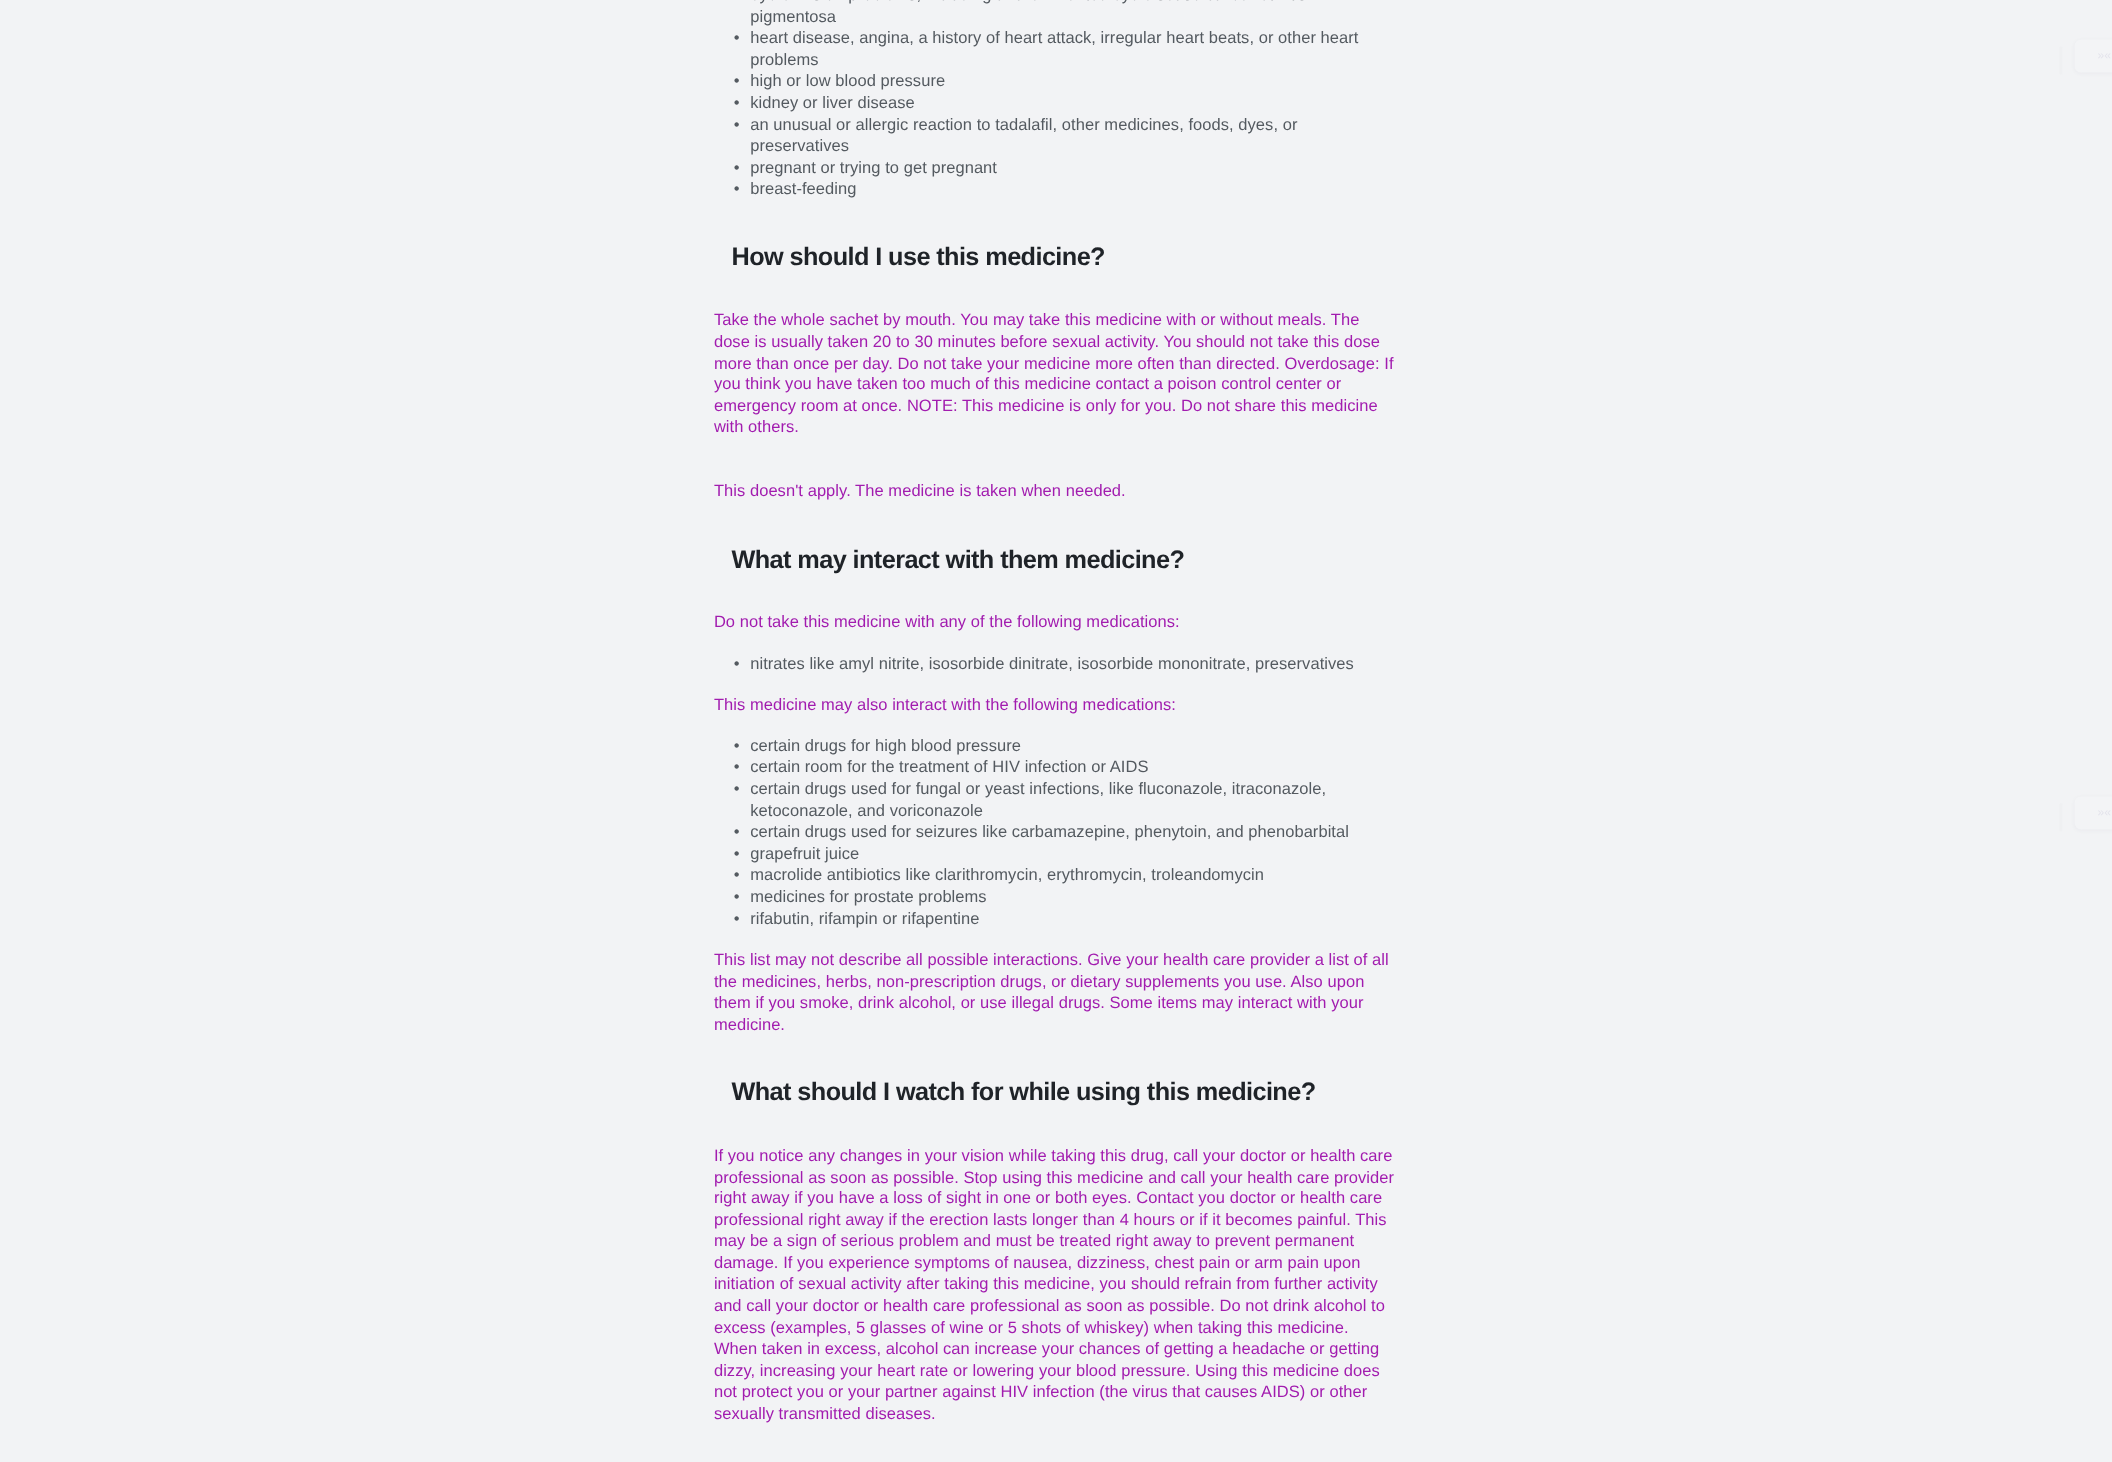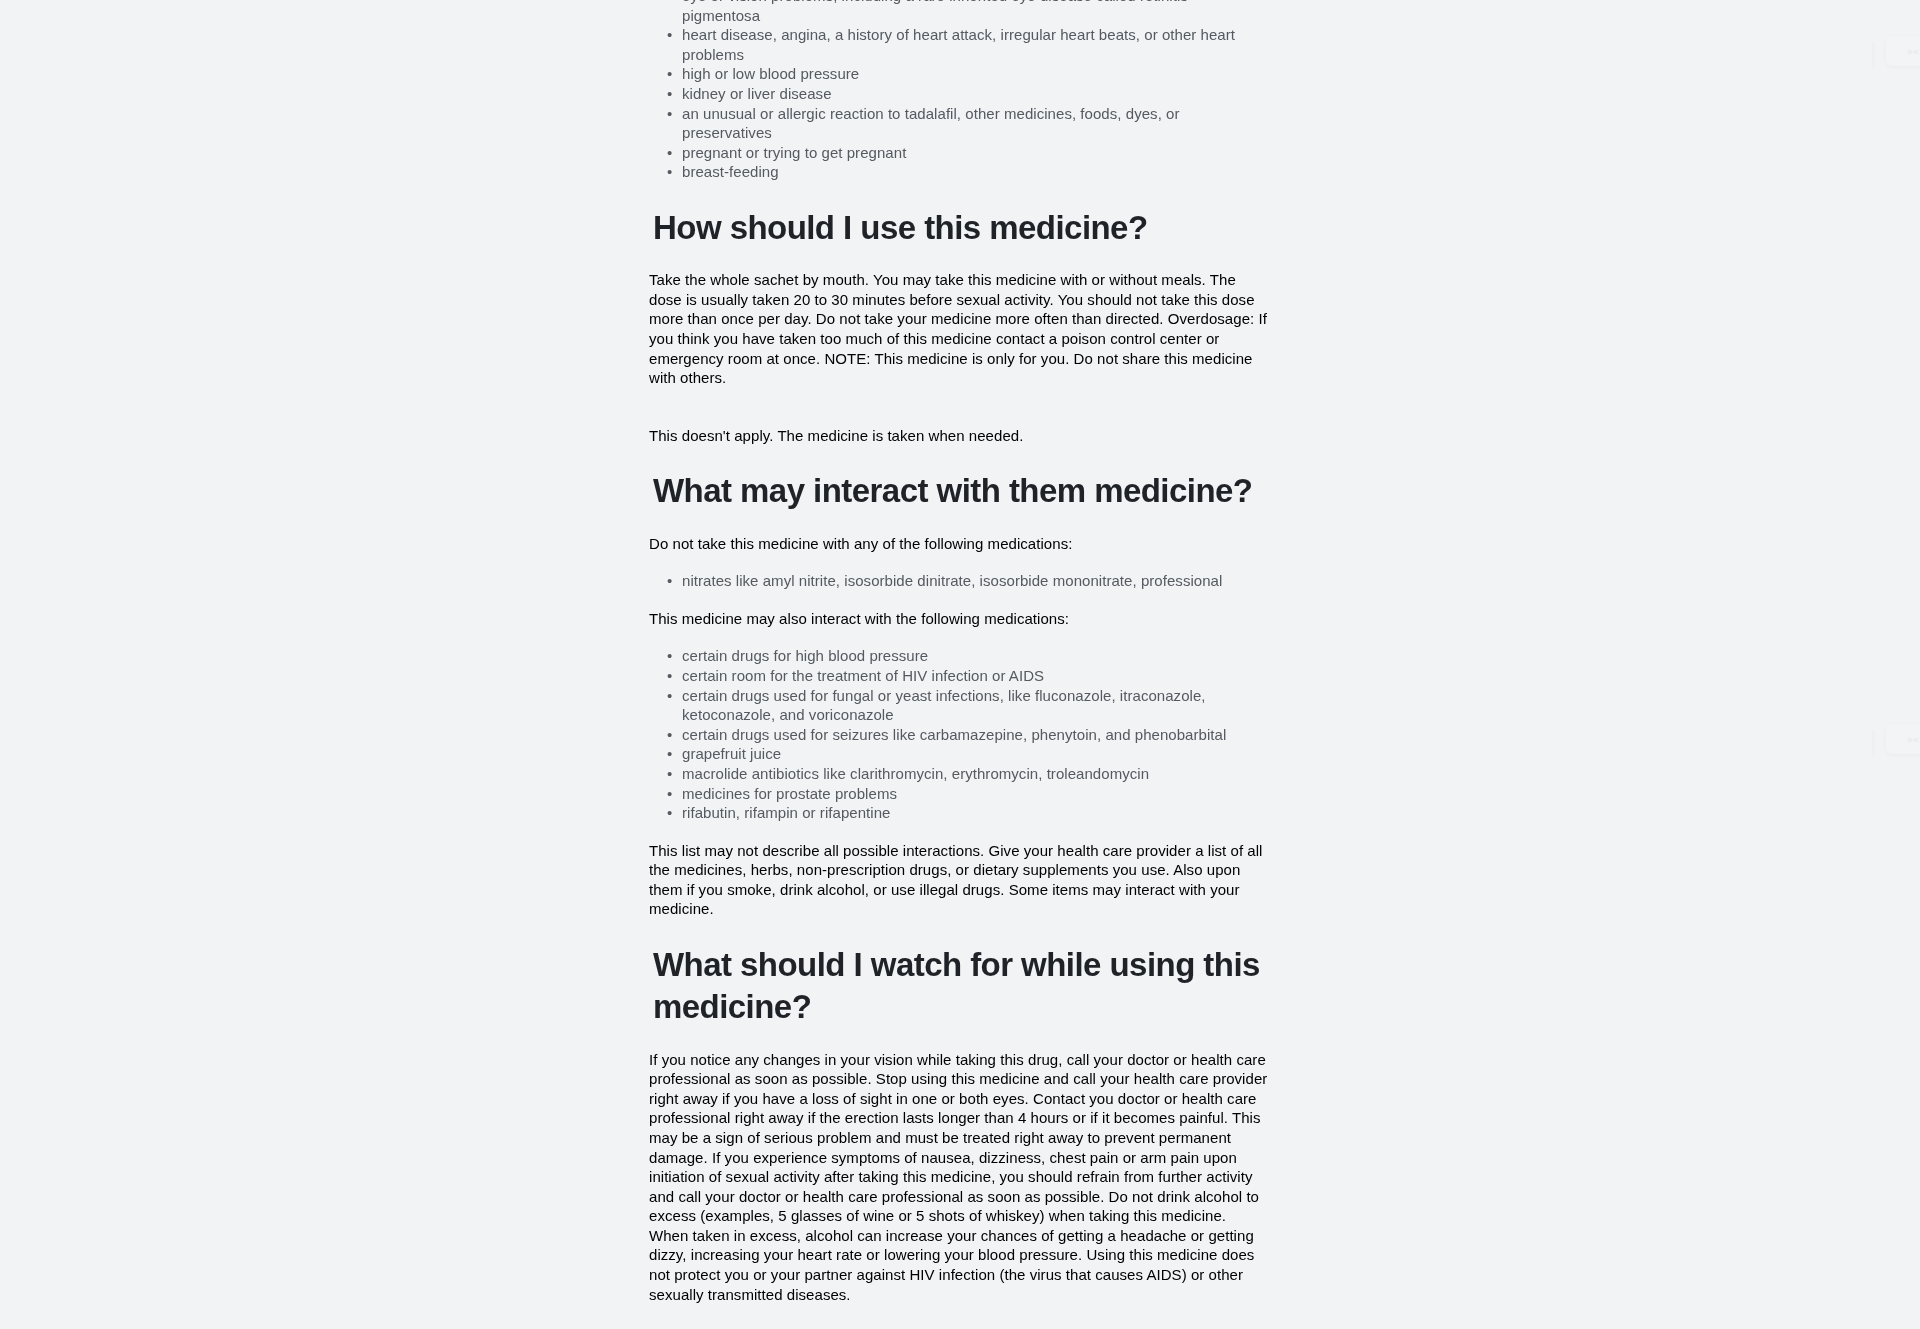--- a/index.html
+++ b/index.html
@@ -22,32 +22,32 @@
     background: #f2f3f5;
   }
   .content {
     position: absolute;
     left: 649px;
     top: -14px;
     width: 620px;
   }
   h2.section-heading {
     font-family: "Liberation Sans", sans-serif;
-    font-size: 33px;
+    font-size: 23px;
     font-weight: bold;
     color: #1f2328;
     letter-spacing: -0.55px;
-    margin: 4px;
+    margin: 16px;
     padding: 0;
     line-height: 1.28;
   }
   p.body-text {
     font-size: 15px;
     line-height: 19.6px;
-    color: #000000;
+    color: #a21caf;
     margin: 0;
     padding: 0;
     letter-spacing: 0.05px;
   }
   ul.bullet-list {
     margin: 0;
     padding: 0 0 0 33px;
     list-style: none;
   }
   ul.bullet-list > li {
@@ -135,21 +135,21 @@
     <div class="sp-h-before"></div>
 
     <h2 class="section-heading">What may interact with them medicine?</h2>
     <div class="sp-h-after"></div>
 
     <p class="body-text">Do not take this medicine with any of the following medications:</p>
 
     <div class="sp-list-loose"></div>
 
     <ul class="bullet-list">
-      <li>nitrates like amyl nitrite, isosorbide dinitrate, isosorbide mononitrate, professional</li>
+      <li>nitrates like amyl nitrite, isosorbide dinitrate, isosorbide mononitrate, preservatives</li>
     </ul>
 
     <div class="sp-list-loose"></div>
 
     <p class="body-text">This medicine may also interact with the following medications:</p>
 
     <div class="sp-list-loose"></div>
 
     <ul class="bullet-list">
       <li>certain drugs for high blood pressure</li>

